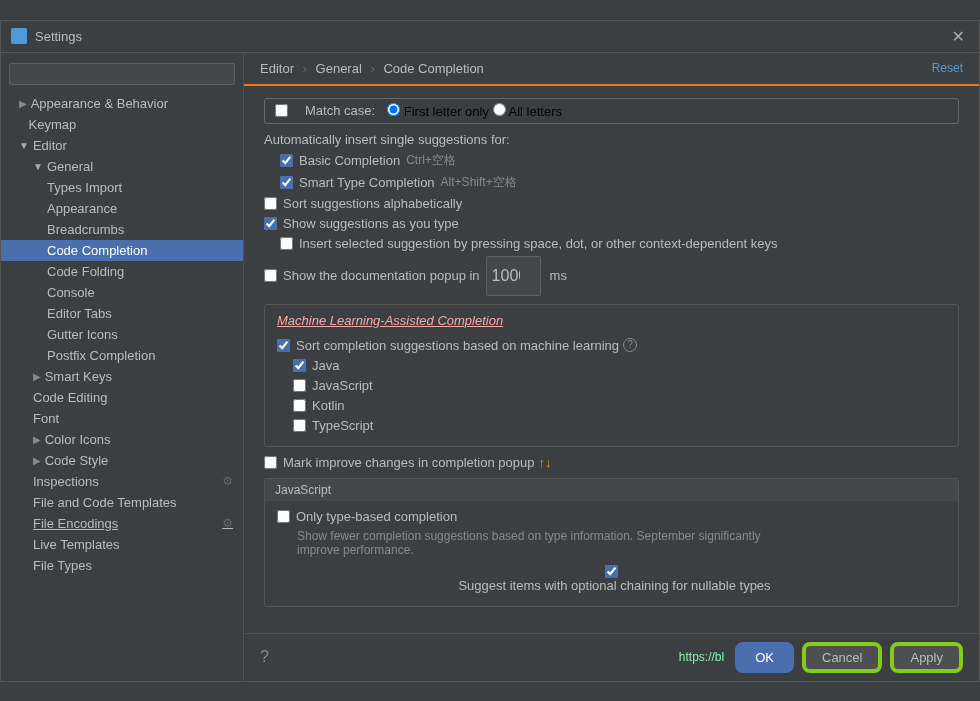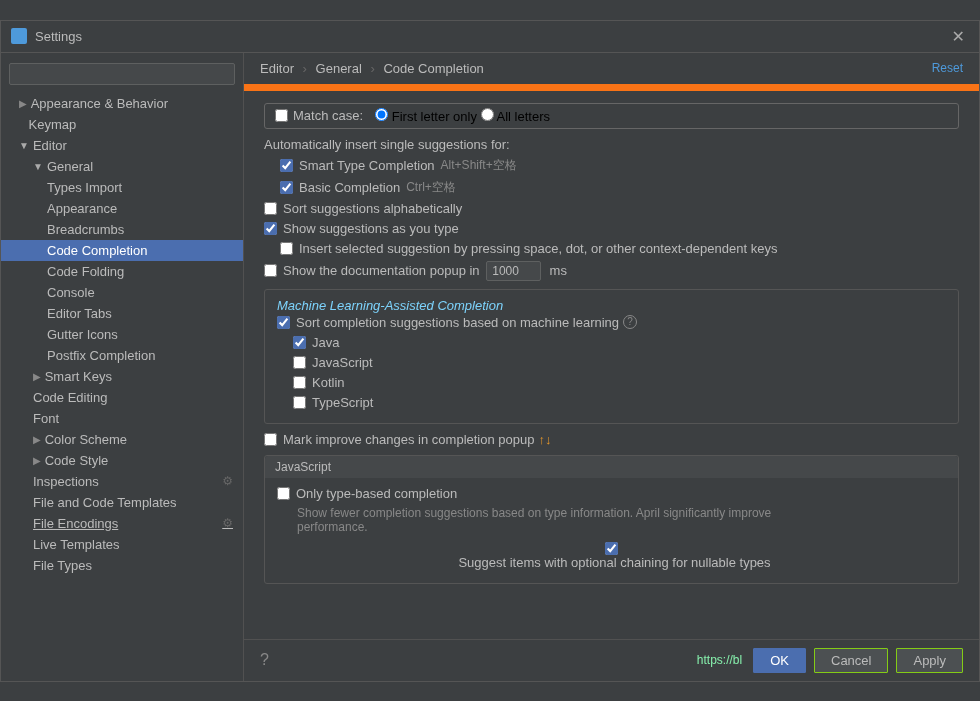--- a/index.html
+++ b/index.html
@@ -17,45 +17,45 @@
     .sidebar-search input::placeholder { color: #777; }
     .sidebar-item { padding: 3px 10px; cursor: pointer; color: #bbb; font-size: 13px; display: flex; align-items: center; white-space: nowrap; }
     .sidebar-item.selected { background: #4b6eaf; color: #fff; }
     .sidebar-item .arrow { font-size: 10px; margin-right: 4px; color: #888; }
     .sidebar-item .arrow.open { color: #aaa; }
     .sidebar-level-1 { padding-left: 18px; }
     .sidebar-level-2 { padding-left: 32px; }
     .sidebar-level-3 { padding-left: 46px; }
     
     .content { flex: 1; background: #3c3f41; display: flex; flex-direction: column; overflow: hidden; }
-    .content-header { display: flex; align-items: center; justify-content: space-between; padding: 8px 16px; border-bottom: 7px solid #f97316; }
+    .content-header { display: flex; align-items: center; justify-content: space-between; padding: 8px 16px; border-bottom: 2px solid #f97316; }
     .breadcrumb { color: #bbb; font-size: 13px; }
     .breadcrumb .sep { margin: 0 5px; color: #666; }
     .breadcrumb .current { color: #bbb; }
     .reset-btn { color: #4e9adb; font-size: 12px; cursor: pointer; background: none; border: none; }
     .content-body { flex: 1; overflow-y: auto; padding: 12px 20px; }
     .settings-row { display: flex; align-items: center; margin-bottom: 5px; }
     .settings-row label { color: #bbb; margin-left: 6px; font-size: 13px; }
     .settings-row .shortcut { color: #888; font-size: 12px; margin-left: 6px; }
     .settings-row input[type="checkbox"] { width: 13px; height: 13px; accent-color: #4b6eaf; cursor: pointer; flex-shrink: 0; }
-    .settings-row input[type="number"] { background: #45484a; border: 1px solid #5e6060; color: #bbb; padding: 2px 5px; font-size: 12px; width: 55px; text-align: center; border-radius: 2px; margin: 0 5px; }
+    .settings-row input[type="number"] { background: #45484a; border: 1px solid #5e6060; color: #bbb; padding: 10px 5px; font-size: 16px; width: 55px; text-align: center; border-radius: 2px; margin: 0 5px; }
     .match-case-box { border: 1px solid #666; border-radius: 3px; padding: 4px 10px; display: flex; align-items: center; gap: 12px; margin-bottom: 8px; }
-    .match-case-box .checkbox-label { display: flex; align-items: center; gap: 5px; color: #bbb; font-size: 13px; justify-content: space-between; }
+    .match-case-box .checkbox-label { display: flex; align-items: center; gap: 17px; color: #bbb; font-size: 13px; justify-content: space-between; }
     .indent-level-1 { padding-left: 16px; }
     .ml-section { border: 1px solid #555; border-radius: 3px; padding: 8px 12px; margin: 8px 0; }
-    .ml-section-title { color: #7dd3fc; font-size: 13px; margin-bottom: 2px; font-style: italic; }
+    .ml-section-title { color: #fca5a5; font-size: 13px; margin-bottom: 10px; font-style: italic; text-decoration: underline; }
     .help-icon { display: inline-block; width: 14px; height: 14px; border-radius: 50%; border: 1px solid #888; color: #888; font-size: 10px; text-align: center; line-height: 12px; margin-left: 4px; cursor: pointer; }
     .arrows-icon { color: #e89829; font-size: 13px; margin-left: 4px; }
     .js-section { border: 1px solid #555; border-radius: 3px; margin: 8px 0; }
     .js-section-header { background: #45484a; padding: 4px 10px; font-size: 12px; color: #bbb; border-radius: 3px 3px 0 0; }
     .js-section-body { padding: 8px 12px; }
     .sub-text { color: #888; font-size: 12px; margin-left: 20px; margin-top: 2px; max-width: 500px; }
     
     .bottom-bar { padding: 8px 16px; border-top: 1px solid #515151; display: flex; justify-content: flex-end; align-items: center; gap: 8px; background: #3c3f41; }
-    .btn { padding: 4px 16px; border-radius: 1px; font-size: 13px; cursor: pointer; border: 1px solid #84cc16; }
+    .btn { padding: 4px 16px; border-radius: 8px; font-size: 13px; cursor: pointer; border: 4px solid #84cc16; }
     .btn-ok { background: #4b6eaf; color: #fff; border-color: #4b6eaf; }
     .btn-cancel { background: #4c5052; color: #bbb; }
     .btn-apply { background: #4c5052; color: #bbb; }
     .help-bottom { color: #888; font-size: 16px; cursor: pointer; margin-right: auto; }
     .inline-url { color: #86efac; font-size: 12px; margin-right: 3px; }
   </style>
 </head>
 <body>
 
 <div class="dialog">
@@ -121,21 +121,21 @@
         <span>Smart Keys</span>
       </div>
       <div class="sidebar-item sidebar-level-2">
         <span>Code Editing</span>
       </div>
       <div class="sidebar-item sidebar-level-2">
         <span>Font</span>
       </div>
       <div class="sidebar-item sidebar-level-2">
         <span class="arrow">▶</span>
-        <span>Color Scheme</span>
+        <span>Color Icons</span>
       </div>
       <div class="sidebar-item sidebar-level-2">
         <span class="arrow">▶</span>
         <span>Code Style</span>
       </div>
       <div class="sidebar-item sidebar-level-2" style="justify-content: space-between;">
         <span>Inspections</span>
         <span style="color:#666; font-size:12px;">⚙</span>
       </div>
       <div class="sidebar-item sidebar-level-2">
@@ -184,27 +184,27 @@
           </div>
         </div>
 
         <div class="settings-row">
           <span style="color:#bbb;">Automatically insert single suggestions for:</span>
         </div>
 
         <div class="indent-level-1">
           <div class="settings-row">
             <input type="checkbox" checked="" style="">
+            <label>Basic Completion</label>
+            <span class="shortcut">Ctrl+空格</span>
+          </div>
+          <div class="settings-row">
+            <input type="checkbox" checked="" style="">
             <label>Smart Type Completion</label>
             <span class="shortcut">Alt+Shift+空格</span>
-          </div>
-          <div class="settings-row">
-            <input type="checkbox" checked="" style="">
-            <label>Basic Completion</label>
-            <span class="shortcut">Ctrl+空格</span>
           </div>
         </div>
 
         <div class="settings-row">
           <input type="checkbox" style="">
           <label>Sort suggestions alphabetically</label>
         </div>
 
         <div class="settings-row">
           <input type="checkbox" checked="" style="">
@@ -258,21 +258,21 @@
           <span class="arrows-icon">↑↓</span>
         </div>
 
         <div class="js-section">
           <div class="js-section-header">JavaScript</div>
           <div class="js-section-body">
             <div class="settings-row">
               <input type="checkbox" style="">
               <label>Only type-based completion</label>
             </div>
-            <div class="sub-text">Show fewer completion suggestions based on type information. April significantly improve performance.</div>
+            <div class="sub-text">Show fewer completion suggestions based on type information. September significantly improve performance.</div>
             <div class="settings-row" style="margin-top:8px;flex-direction:column;">
               <input type="checkbox" checked="" style="">
               <label>Suggest items with optional chaining for nullable types</label>
             </div>
           </div>
         </div>
 
       </div>
 
       <div class="bottom-bar">

